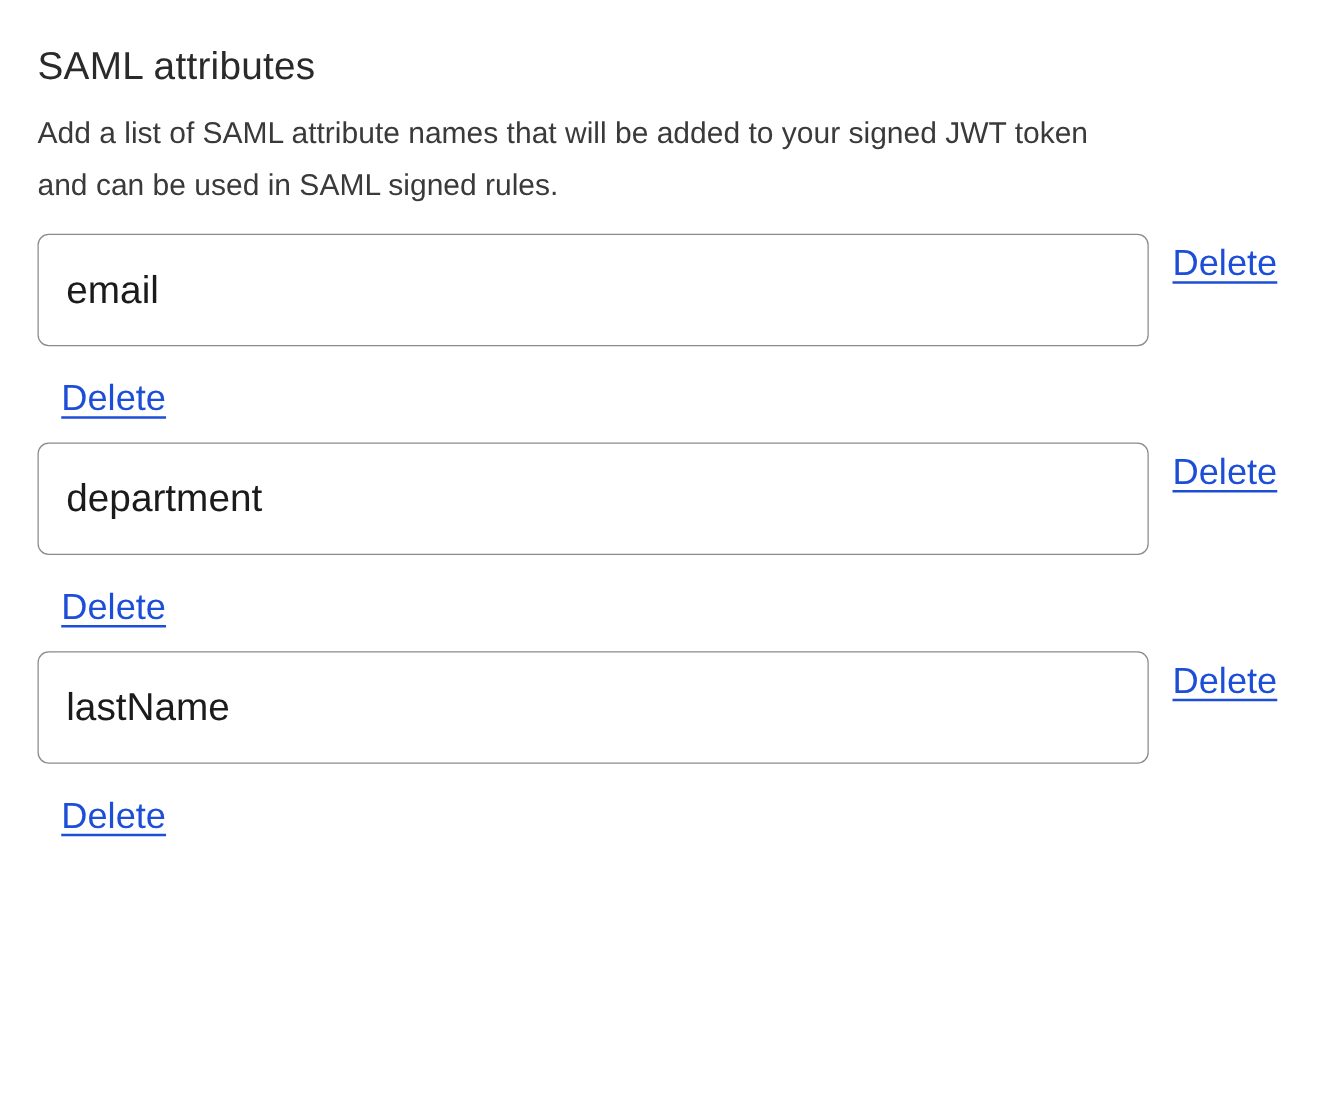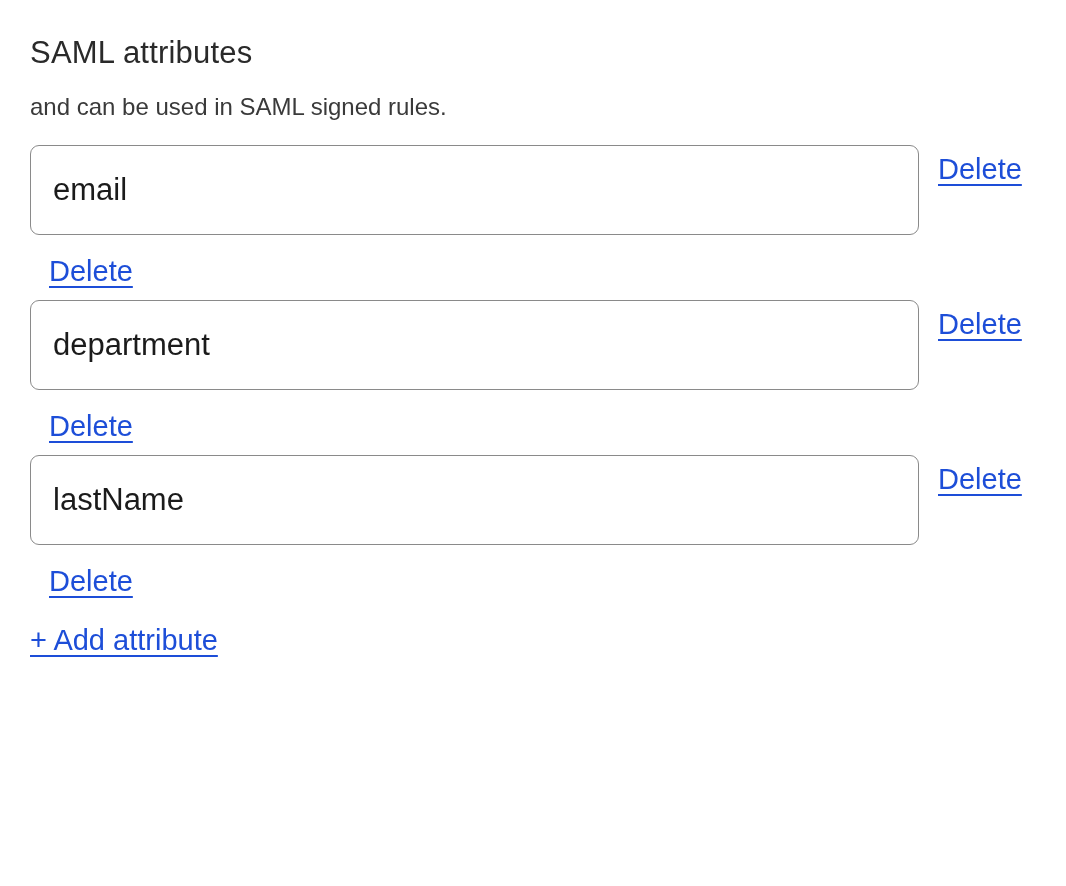--- a/index.html
+++ b/index.html
@@ -28,21 +28,21 @@
   .page-description {
     font-size: 24px;
     color: #3a3a3a;
     line-height: 42px;
     margin: 0 0 17px 0;
   }
   .page-description span { display: block; }
   .attr-row {
     display: flex;
     align-items: flex-start;
-    margin-bottom: 12px;
+    margin-bottom: 18px;
   }
   .attr-input {
     width: 889px;
     height: 90px;
     border: 1.5px solid #8a8a8a;
     border-radius: 9px;
     padding: 0 20px 0 22px;
     font-family: inherit;
     font-size: 31px;
     color: #1b1b1b;
@@ -71,20 +71,21 @@
   }
 </style>
 </head>
 <body>
 
 <div class="container">
 
   <h1 class="page-title">SAML attributes</h1>
 
   <p class="page-description">
+    <span>Add a list of SAML attribute names that will be added to your signed JWT token</span>
     <span>and can be used in SAML signed rules.</span>
   </p>
 
   <div class="attr-row">
     <input class="attr-input" type="text" value="email" style="">
     <a class="link delete-link">Delete</a>
   </div>
 
   <div class="attr-row">
     <a class="link delete-link">Delete</a>
@@ -101,15 +102,14 @@
 
   <div class="attr-row">
     <input class="attr-input" type="text" value="lastName" style="">
     <a class="link delete-link">Delete</a>
   </div>
 
   <div class="attr-row">
     <a class="link delete-link">Delete</a>
   </div>
 
-  <a class="link add-link">+ Add attribute</a>
 
 </div>
 
 </body></html>

